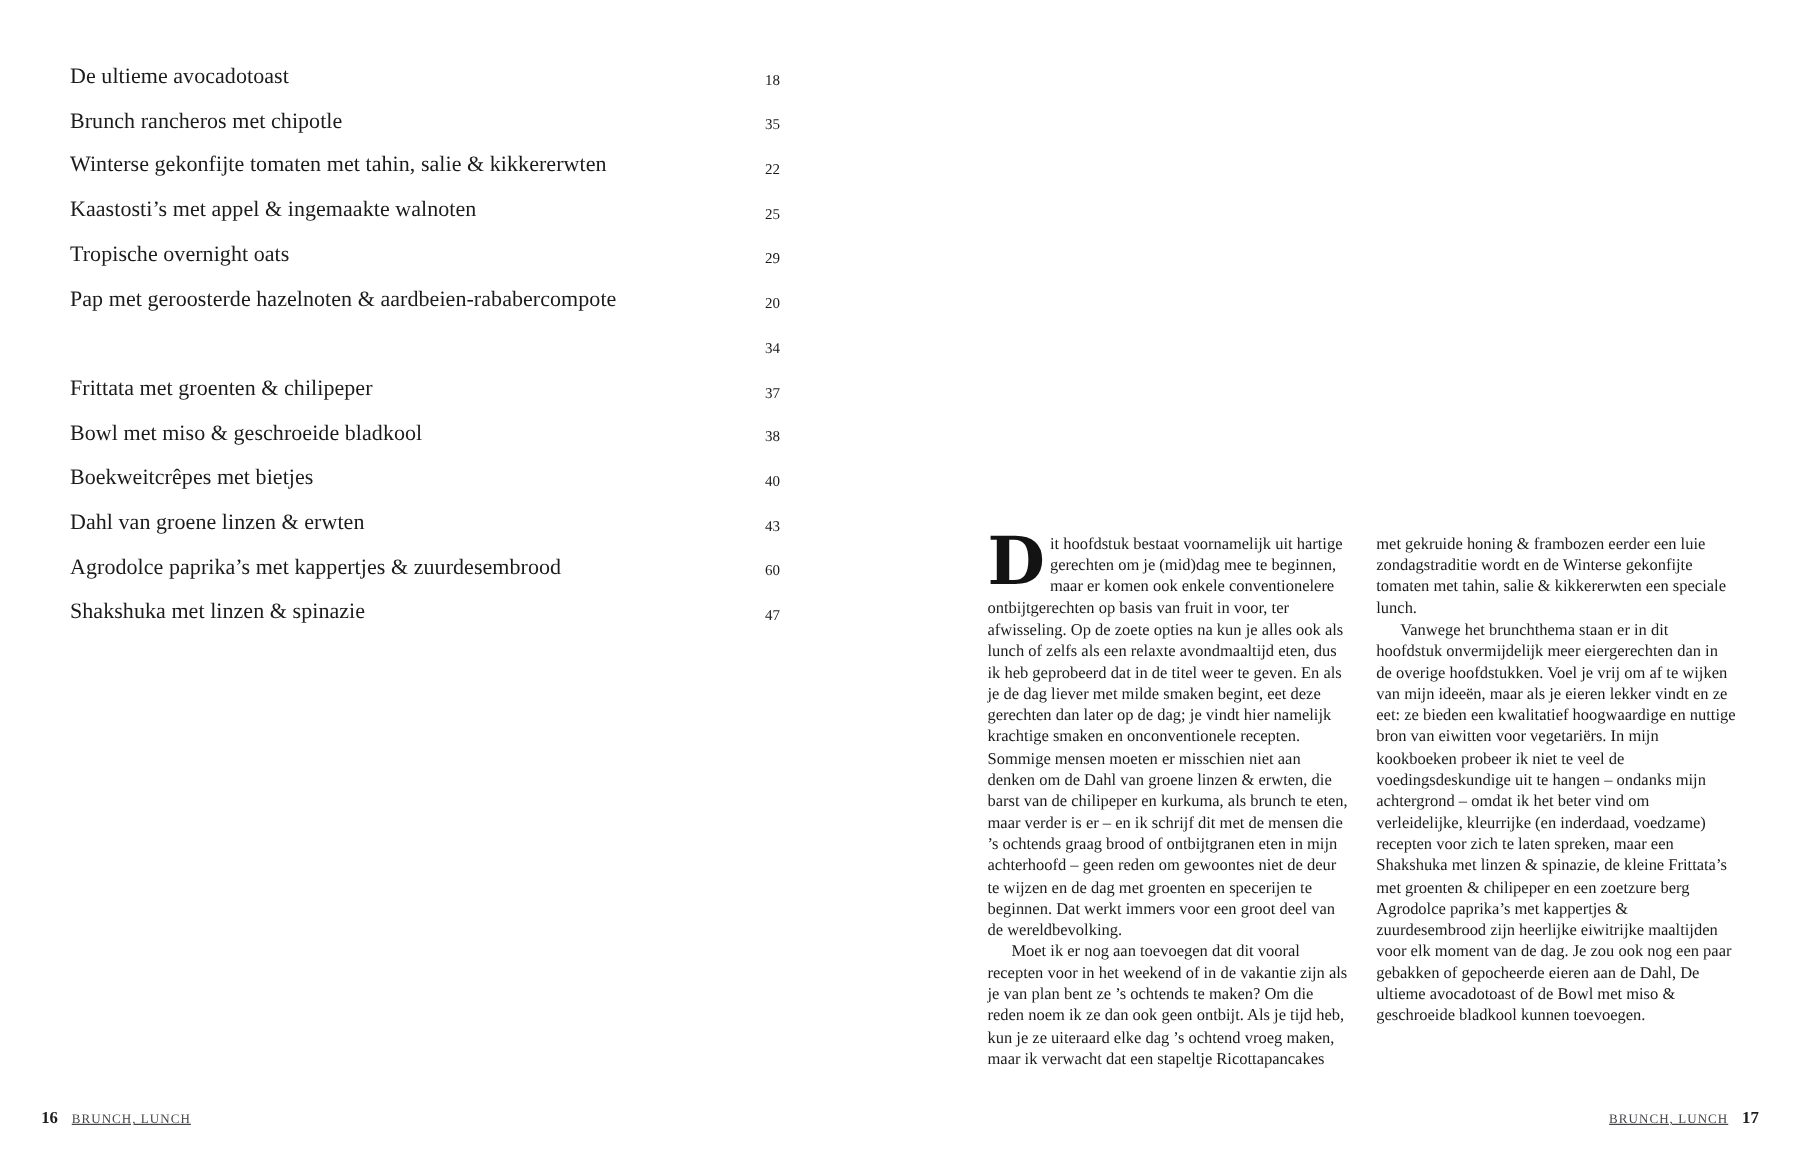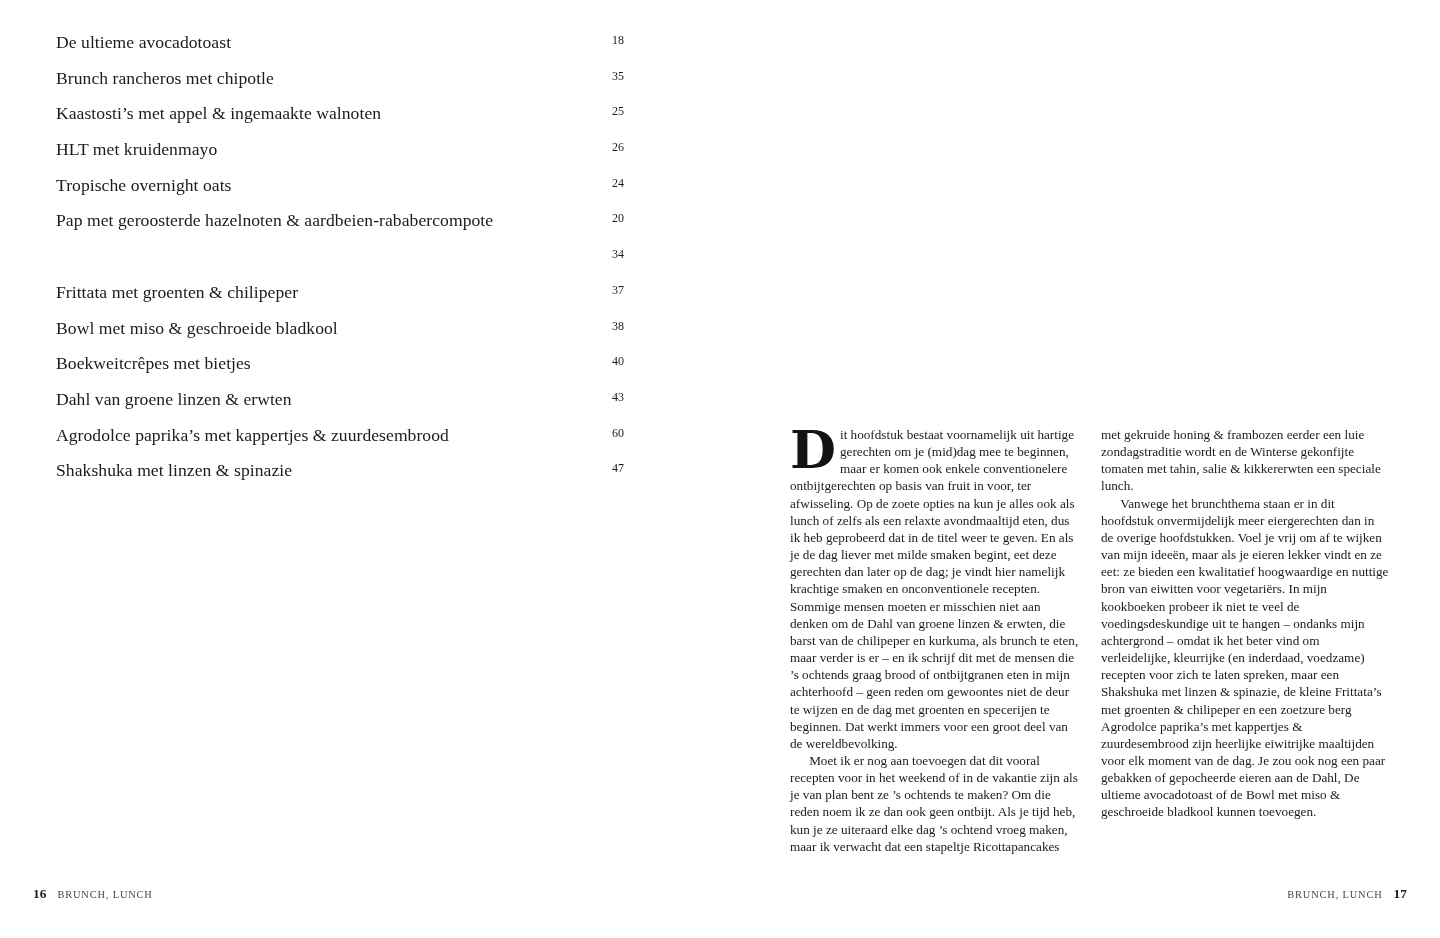--- a/index.html
+++ b/index.html
@@ -38,21 +38,21 @@
 
   .toc {
     position: absolute;
     left: 56px;
     top: 34px;
     width: 600px;
   }
 
   .toc-row {
     display: flex;
-    align-items: flex-start;
+    align-items: flex-end;
     height: 35.7px;
     font-size: 17.6px;
     line-height: 1;
     letter-spacing: 0.05px;
   }
 
   .toc-title {
     flex: 0 0 auto;
     white-space: nowrap;
   }
@@ -122,20 +122,21 @@
     font-size: 13.4px;
     font-weight: 700;
     color: #1d1d1f;
   }
 
   .folio-label {
     font-size: 10.4px;
     letter-spacing: 0.85px;
     text-transform: uppercase;
     color: #46464a;
+    text-decoration: underline;
   }
 </style>
 </head>
 <body>
 
 <div class="spread">
 
   <div class="page page-left">
 
     <div class="toc">
@@ -145,37 +146,37 @@
         <span class="toc-spacer"></span>
         <span class="toc-page">18</span>
       </div>
 
       <div class="toc-row">
         <span class="toc-title">Brunch rancheros met chipotle</span>
         <span class="toc-spacer"></span>
         <span class="toc-page">35</span>
       </div>
 
+      <div class="toc-row">
+        <span class="toc-title">Winterse gekonfijte tomaten met tahin, salie &amp; kikkererwten</span>
+        <span class="toc-spacer"></span>
+        <span class="toc-page">22</span>
+      </div>
 
       <div class="toc-row">
         <span class="toc-title">Kaastosti’s met appel &amp; ingemaakte walnoten</span>
         <span class="toc-spacer"></span>
         <span class="toc-page">25</span>
       </div>
 
-      <div class="toc-row">
-        <span class="toc-title">HLT met kruidenmayo</span>
-        <span class="toc-spacer"></span>
-        <span class="toc-page">26</span>
-      </div>
 
       <div class="toc-row">
         <span class="toc-title">Tropische overnight oats</span>
         <span class="toc-spacer"></span>
-        <span class="toc-page">24</span>
+        <span class="toc-page">29</span>
       </div>
 
       <div class="toc-row">
         <span class="toc-title">Pap met geroosterde hazelnoten &amp; aardbeien-rababercompote</span>
         <span class="toc-spacer"></span>
         <span class="toc-page">20</span>
       </div>
 
       <div class="toc-row">
         <span class="toc-spacer"></span>

